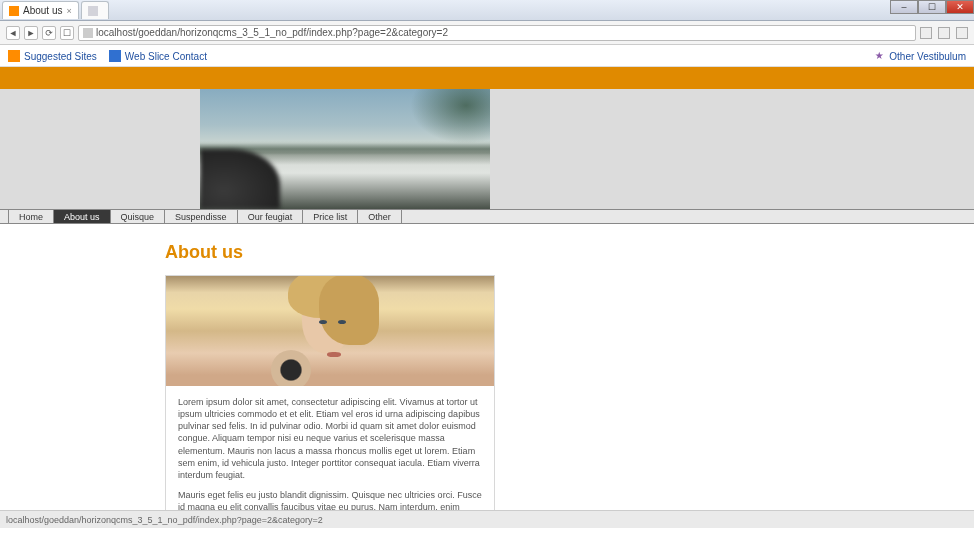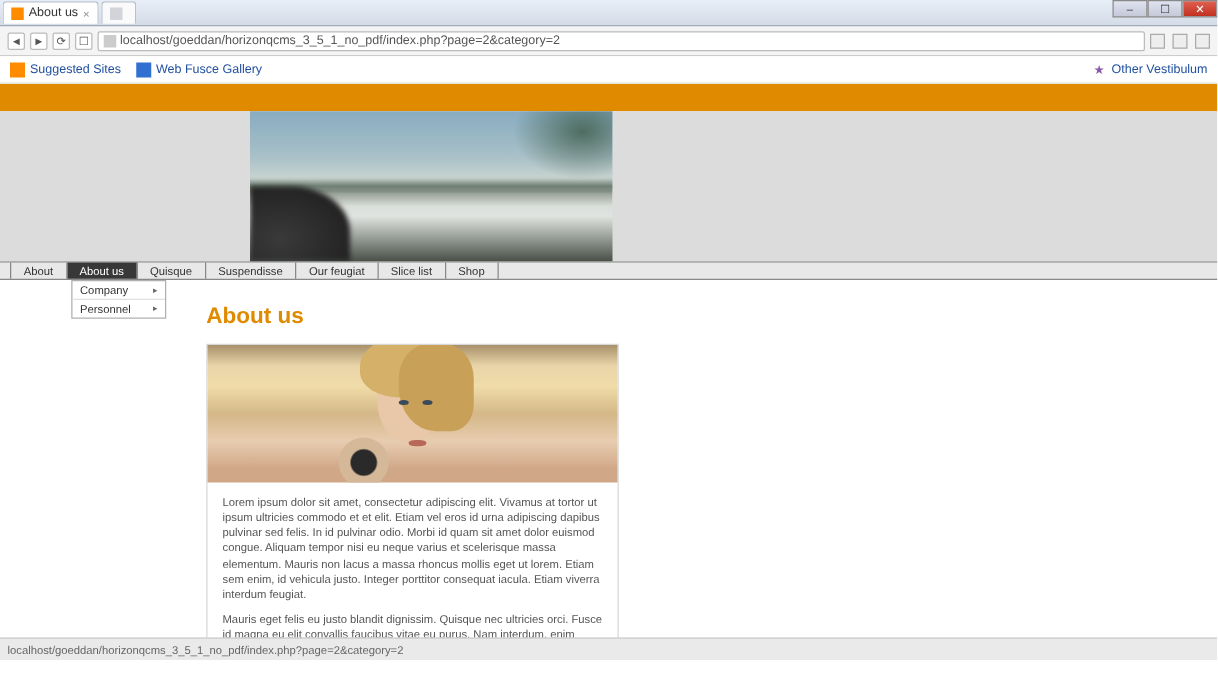--- a/index.html
+++ b/index.html
@@ -20,21 +20,21 @@
 .win-btn.close { background: linear-gradient(#e06050,#c03020); color: #fff; }
 
 .nav-bar { height: 24px; background: #f4f4f4; border-bottom: 1px solid #ccc; display: flex; align-items: center; padding: 0 6px; gap: 4px; font-size: 10px; color: #555; }
 .nav-btn { width: 14px; height: 14px; border: 1px solid #bbb; border-radius: 2px; display: flex; align-items: center; justify-content: center; background: #fff; font-size: 9px; }
 .url-bar { flex: 1; border: 1px solid #bbb; border-radius: 2px; height: 16px; padding: 0 4px; background: #fff; display: flex; align-items: center; }
 .url-icon { width: 10px; height: 10px; background: #ccc; margin-right: 3px; }
 .right-icons { display: flex; gap: 6px; }
 .ico-sm { width: 12px; height: 12px; border: 1px solid #aaa; background: #eee; }
 
 .bookmark-bar { height: 22px; background: #fff; border-bottom: 1px solid #ddd; display: flex; align-items: center; padding: 0 8px; gap: 12px; font-size: 10px; color: #2050a0; }
-.bm-item { display: flex; align-items: center; gap: 4px; }
+.bm-item { display: flex; align-items: flex-end; gap: 4px; }
 .bm-icon-orange { width: 12px; height: 12px; background: #ff8c00; }
 .bm-icon-blue { width: 12px; height: 12px; background: #3070d0; }
 .bm-icon-star { width: 12px; height: 12px; color: #8a5aa8; display: flex; align-items: center; justify-content: center; }
 .bm-right { margin-left: auto; }
 
 
 .viewport { height: 461px; overflow: hidden; background: #fff; position: relative; }
 .orange-strip { height: 22px; background: #e08a00; width: 100%; }
 .header-area { background: #dcdcdc; height: 120px; position: relative; }
 .header-img { position: absolute; left: 200px; top: 0; width: 290px; height: 120px; background: linear-gradient(to bottom, #88acc0 0%, #a8c0c8 30%, #c8d4d0 45%, #8a9890 50%, #d4d8d4 55%, #e0e4e0 70%, #485048 100%); overflow: hidden; }
@@ -112,56 +112,46 @@
   </div>
 </div>
 
 <div class="bookmark-bar">
   <div class="bm-item">
     <span class="bm-icon-orange"></span>
     <span>Suggested Sites</span>
   </div>
   <div class="bm-item">
     <span class="bm-icon-blue"></span>
-    <span>Web Fusce Gallery</span>
+    <span>Web Slice Contact</span>
   </div>
   <div class="bm-item bm-right">
     <span class="bm-icon-star">★</span>
     <span>Other Vestibulum</span>
   </div>
 </div>
 
 <div class="viewport">
   <div class="orange-strip"></div>
   <div class="header-area">
     <div class="header-img">
       <div class="header-rock"></div>
     </div>
   </div>
 
   <div class="site-nav">
-    <div class="nav-item first">About</div>
+    <div class="nav-item first">Home</div>
     <div class="nav-item active">About us</div>
     <div class="nav-item">Quisque</div>
     <div class="nav-item">Suspendisse</div>
     <div class="nav-item">Our feugiat</div>
-    <div class="nav-item">Slice list</div>
-    <div class="nav-item">Shop</div>
+    <div class="nav-item">Price list</div>
+    <div class="nav-item">Other</div>
   </div>
 
-  <div class="submenu">
-    <div class="submenu-item">
-      <span>Company</span>
-      <span class="submenu-arrow">▸</span>
-    </div>
-    <div class="submenu-item">
-      <span>Personnel</span>
-      <span class="submenu-arrow">▸</span>
-    </div>
-  </div>
 
   <div class="content-wrap">
     <h1 class="page-title">About us</h1>
     <div class="content-box">
       <div class="content-img">
         <div class="face">
           <div class="hair"></div>
             <div class="hair2"></div>
           <div class="hand"></div>
           <div class="eye"></div>

